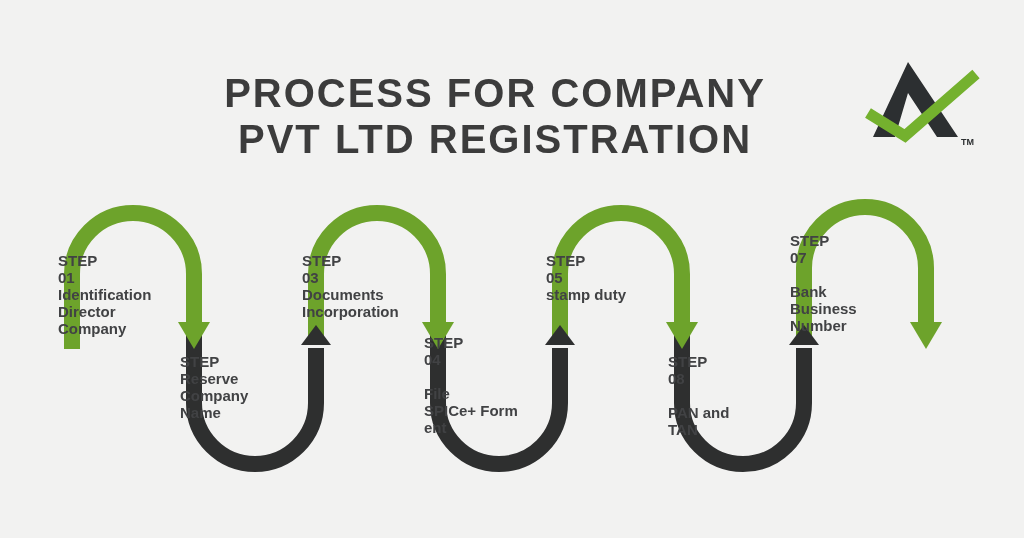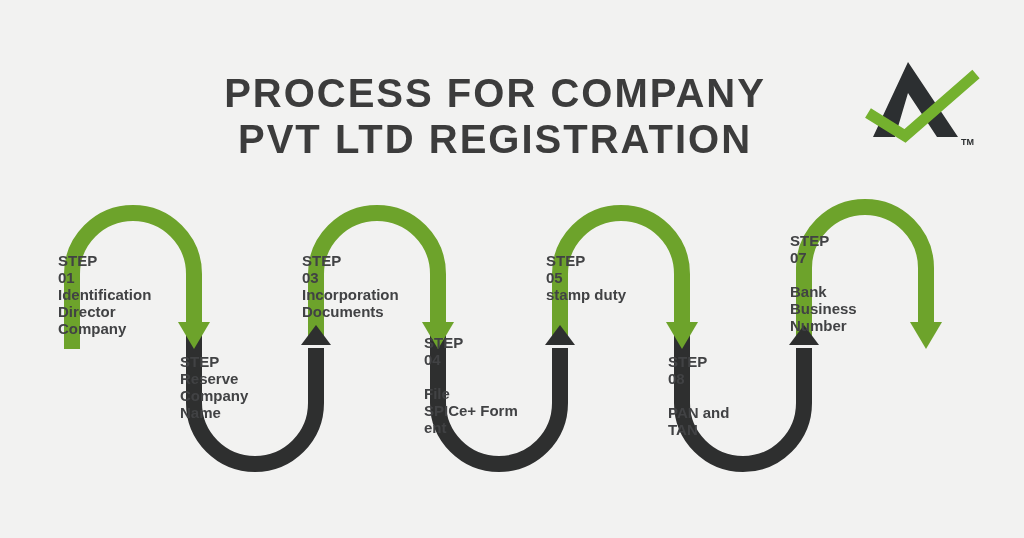--- a/index.html
+++ b/index.html
@@ -94,22 +94,22 @@
       </div>
       <div class="step" style="left: 180px; top: 353px;">
         <div class="step-line">STEP</div>
         <div class="step-line">Reserve</div>
         <div class="step-line">Company</div>
         <div class="step-line">Name</div>
       </div>
       <div class="step" style="left: 302px; top: 252px;">
         <div class="step-line">STEP</div>
         <div class="step-line">03</div>
+        <div class="step-line">Documents</div>
         <div class="step-line">Incorporation</div>
-        <div class="step-line">Documents</div>
       </div>
       <div class="step" style="left: 424px; top: 334px;">
         <div class="step-line">STEP</div>
         <div class="step-line">04</div>
         <div class="step-line"></div>
         <div class="step-line">File</div>
         <div class="step-line">SPICe+ Form</div>
         <div class="step-line">ent</div>
       </div>
       <div class="step" style="left: 546px; top: 252px;">

